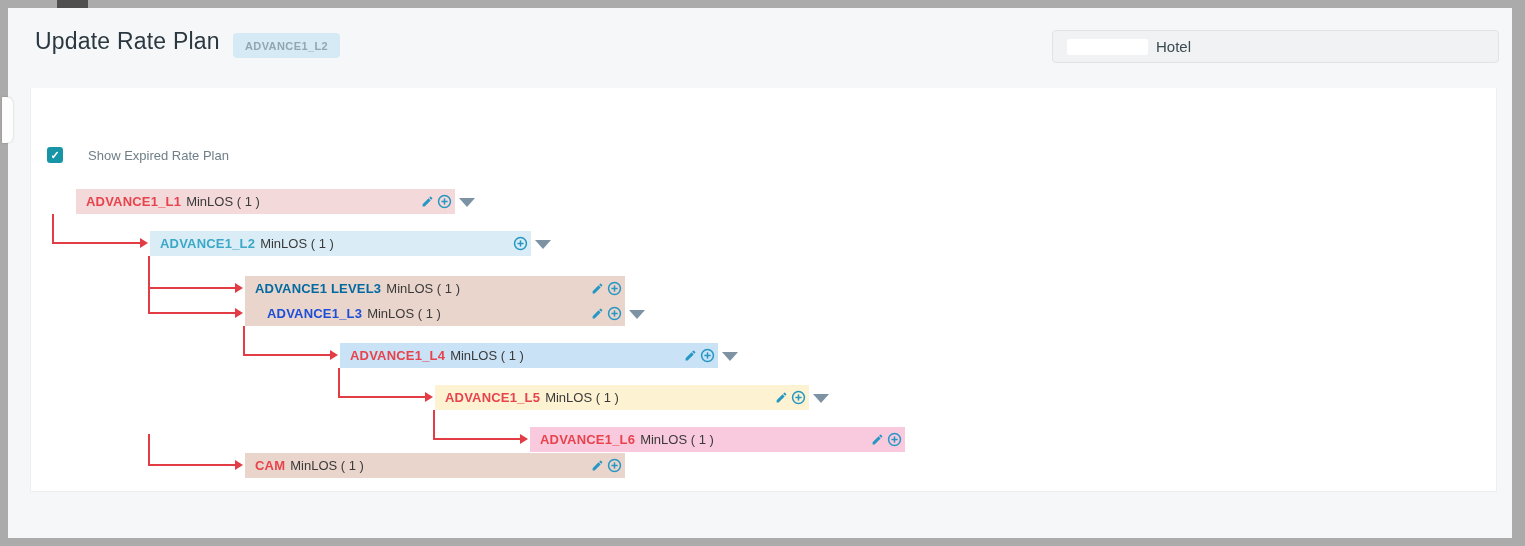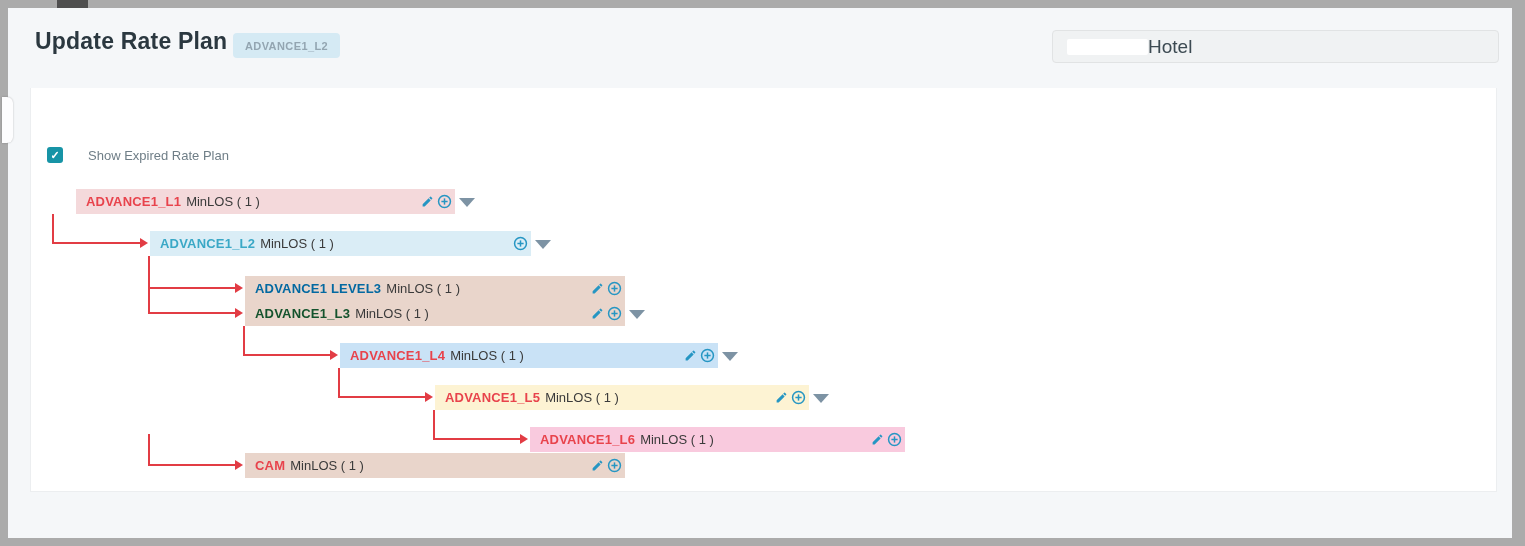--- a/index.html
+++ b/index.html
@@ -14,35 +14,35 @@
     background:#f5f7f9;
   }
   .frame-dark-notch { position:absolute; left:57px; top:0; width:31px; height:8px; background:#4f4f4f; }
   .left-sliver {
     position:absolute; left:2px; top:97px; width:11px; height:46px;
     background:#fdfdfe; border-radius:0 6px 6px 0; box-shadow:0 0 2px rgba(0,0,0,.25);
   }
   
   .page-title {
     position:absolute; left:35px; top:28px;
-    font-size:23px; font-weight:700; color:#2b3840; letter-spacing:.2px;
+    font-size:23px; font-weight:400; color:#2b3840; letter-spacing:.2px;
   }
   .code-badge {
     position:absolute; left:233px; top:33px; height:25px;
     background:#d5eaf4; border-radius:4px; padding:0 12px;
     display:flex; align-items:center;
     font-size:11px; font-weight:700; color:#93a5b1; letter-spacing:.4px;
   }
   .hotel-box {
     position:absolute; left:1052px; top:30px; width:447px; height:33px;
     background:#f0f2f3; border:1px solid #e1e3e4; border-radius:4px;
     display:flex; align-items:center; padding-left:14px;
   }
   .hotel-redacted { width:81px; height:16px; background:#ffffff; border-radius:2px; }
-  .hotel-label { font-size:19px; color:#3c4a52; }
+  .hotel-label { margin-left:8px; font-size:15px; color:#3c4a52; }
   
   .card {
     position:absolute; left:30px; top:88px; width:1467px; height:404px;
     background:#ffffff; border:1px solid #eceef0; border-top:none;
   }
   .tabbar {
     position:absolute; left:30px; top:88px; width:1467px; height:38px;
     display:flex; background:#ffffff;
     border-bottom:2px solid #1794a6;
   }
@@ -165,21 +165,21 @@
         <span class="icon-btn">
           <svg width="15" height="15" viewBox="0 0 24 24" fill="none" stroke="#2696c3" stroke-width="2.4">
             <circle cx="12" cy="12" r="9.5"></circle>
             <line x1="12" y1="7" x2="12" y2="17"></line>
             <line x1="7" y1="12" x2="17" y2="12"></line>
           </svg>
         </span>
       </span>
     </div>
     <div class="node" style="left: 245px; top: 301px; width: 380px; background: rgb(233, 213, 203);">
-      <span class="node-name" style="color: #14532d;">ADVANCE1_L3</span>
+      <span class="node-name" style="color: #1d4ed8; margin-left: 12px;">ADVANCE1_L3</span>
       <span class="node-los">MinLOS ( 1 )</span>
       <span class="node-icons">
         <span class="icon-btn">
           <svg width="13" height="13" viewBox="0 0 24 24" fill="#2696c3">
             <path d="M3 17.25V21h3.75L17.81 9.94l-3.75-3.75L3 17.25zM20.71 7.04a1 1 0 0 0 0-1.41l-2.34-2.34a1 1 0 0 0-1.41 0l-1.83 1.83 3.75 3.75 1.83-1.83z"></path>
           </svg>
         </span>
         <span class="icon-btn">
           <svg width="15" height="15" viewBox="0 0 24 24" fill="none" stroke="#2696c3" stroke-width="2.4">
             <circle cx="12" cy="12" r="9.5"></circle>

